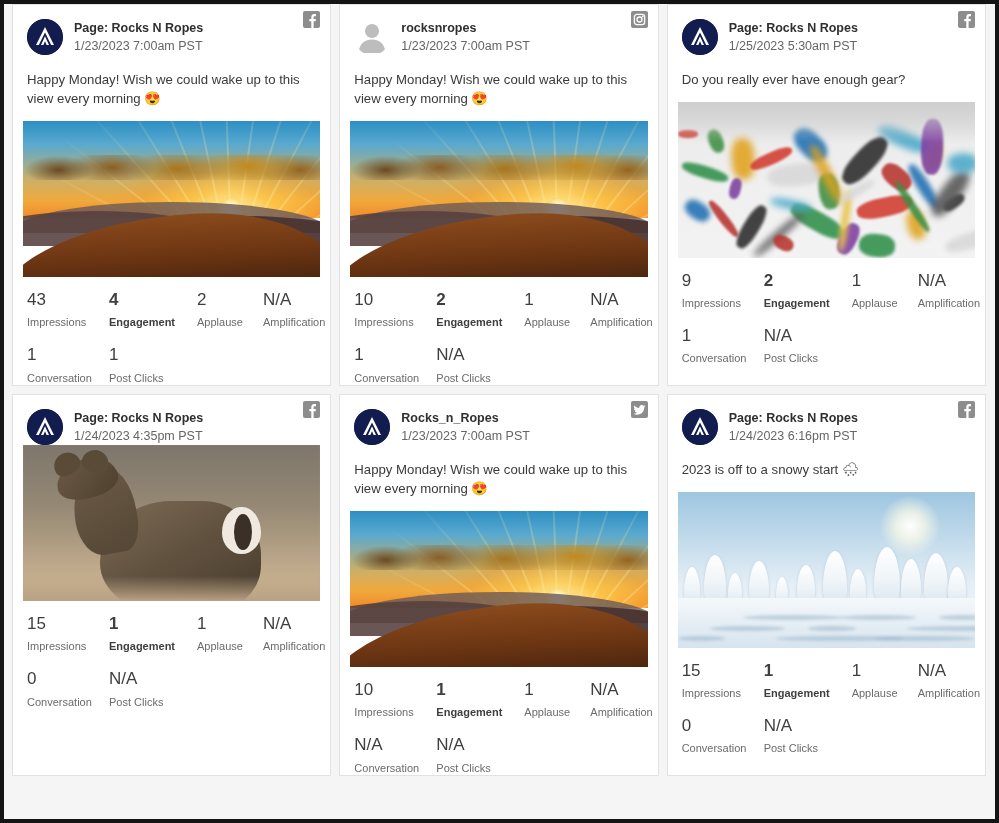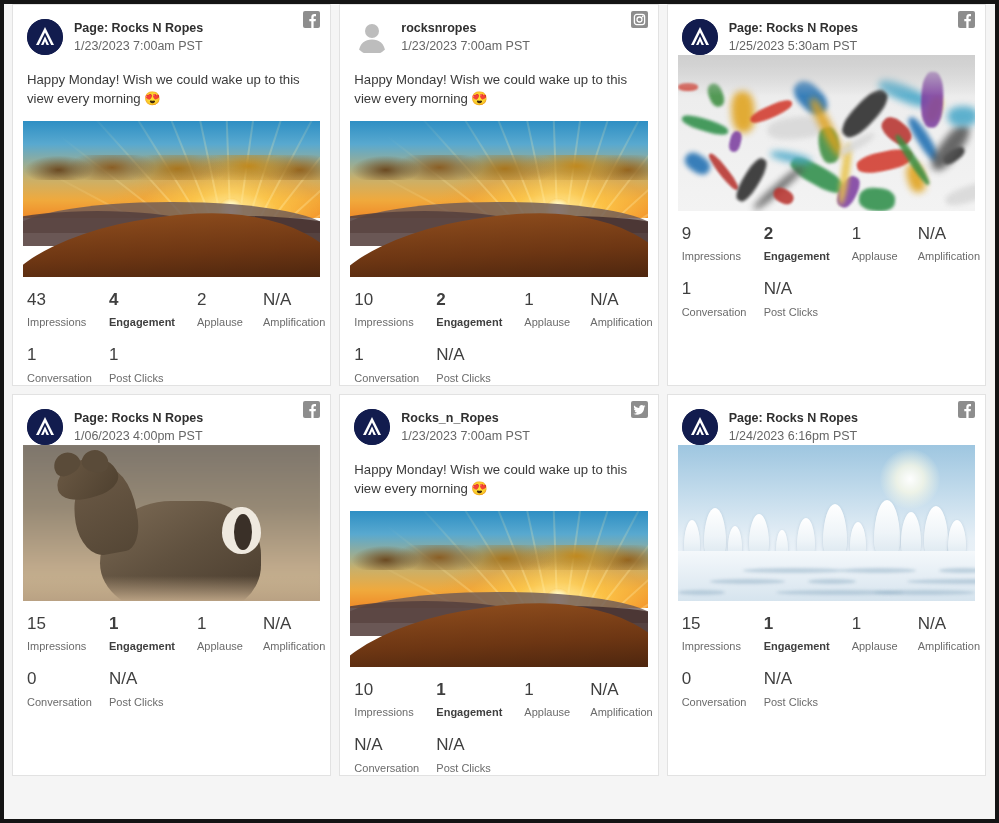--- a/index.html
+++ b/index.html
@@ -432,20 +432,21 @@
           <div class="head-text">
             <div class="author">Page: Rocks N Ropes</div>
             <div class="timestamp">1/25/2023 5:30am PST</div>
           </div>
           <span class="network-icon">
             <svg width="17" height="17" viewBox="0 0 17 17">
               <path d="M10.6 17 V10.3 H12.6 L12.95 7.9 H10.6 V6.4 C10.6 5.7 10.8 5.25 11.8 5.25 H13 V3.1 C12.75 3.07 12.05 3 11.25 3 C9.5 3 8.3 4.07 8.3 6.05 V7.9 H6.3 V10.3 H8.3 V17 Z" fill="#ffffff"></path>
             </svg>
           </span>
         </div>
+        <div class="card-message"><span>Do you really ever have enough gear?</span><span class="emoji"></span></div>
         <div class="card-media">
           <div class="scene gear-scene">
             <div class="gear-blob" style="left:0%;top:18%;width:7%;height:5%;background:#d23b2e;transform:rotate(0deg);filter:blur(0.8px);opacity:.88;"></div>
             <div class="gear-blob" style="left:37%;top:71%;width:20%;height:12%;background:#2f8f4a;transform:rotate(29deg);filter:blur(1.7000000000000002px);opacity:.88;"></div>
             <div class="gear-blob" style="left:74%;top:50%;width:17%;height:8%;background:#1f6fb2;transform:rotate(58deg);filter:blur(2.6px);opacity:.88;"></div>
             <div class="gear-blob" style="left:15%;top:29%;width:14%;height:15%;background:#e0a21c;transform:rotate(87deg);filter:blur(3.5px);opacity:.88;"></div>
             <div class="gear-blob" style="left:52%;top:82%;width:11%;height:11%;background:#7d3fa0;transform:rotate(116deg);filter:blur(0.8px);opacity:.88;"></div>
             <div class="gear-blob" style="left:89%;top:61%;width:8%;height:7%;background:#2b2b2b;transform:rotate(145deg);filter:blur(1.7000000000000002px);opacity:.88;"></div>
             <div class="gear-blob" style="left:30%;top:40%;width:21%;height:14%;background:#d8d8d8;transform:rotate(174deg);filter:blur(2.6px);opacity:.88;"></div>
             <div class="gear-blob" style="left:67%;top:19%;width:18%;height:10%;background:#4aa8c9;transform:rotate(23deg);filter:blur(3.5px);opacity:.88;"></div>
@@ -513,21 +514,21 @@
         <div class="card-head">
           <span class="avatar">
             <svg width="36" height="36" viewBox="0 0 36 36">
               <circle cx="18" cy="18" r="18" fill="#121c4e"></circle>
               <path d="M18 8 L27 26 L24.2 26 L18 13.4 L11.8 26 L9 26 Z" fill="#ffffff"></path>
               <path d="M18 17.2 L22 26 L19.6 26 L18 22.2 L16.4 26 L14 26 Z" fill="#ffffff"></path>
             </svg>
           </span>
           <div class="head-text">
             <div class="author">Page: Rocks N Ropes</div>
-            <div class="timestamp">1/06/2023 4:00pm PST</div>
+            <div class="timestamp">1/24/2023 4:35pm PST</div>
           </div>
           <span class="network-icon">
             <svg width="17" height="17" viewBox="0 0 17 17">
               <path d="M10.6 17 V10.3 H12.6 L12.95 7.9 H10.6 V6.4 C10.6 5.7 10.8 5.25 11.8 5.25 H13 V3.1 C12.75 3.07 12.05 3 11.25 3 C9.5 3 8.3 4.07 8.3 6.05 V7.9 H6.3 V10.3 H8.3 V17 Z" fill="#ffffff"></path>
             </svg>
           </span>
         </div>
         <div class="card-media">
           <div class="scene deer-scene">
             <div style="position:absolute;inset:0;background:linear-gradient(to bottom,#7e766c 0%,#968975 40%,#bfa98b 78%,#cbb691 100%);filter:blur(1px);"></div>
@@ -659,20 +660,21 @@
           <div class="head-text">
             <div class="author">Page: Rocks N Ropes</div>
             <div class="timestamp">1/24/2023 6:16pm PST</div>
           </div>
           <span class="network-icon">
             <svg width="17" height="17" viewBox="0 0 17 17">
               <path d="M10.6 17 V10.3 H12.6 L12.95 7.9 H10.6 V6.4 C10.6 5.7 10.8 5.25 11.8 5.25 H13 V3.1 C12.75 3.07 12.05 3 11.25 3 C9.5 3 8.3 4.07 8.3 6.05 V7.9 H6.3 V10.3 H8.3 V17 Z" fill="#ffffff"></path>
             </svg>
           </span>
         </div>
+        <div class="card-message"><span>2023 is off to a snowy start </span><span class="emoji">🌨</span></div>
         <div class="card-media">
           <div class="scene snow-scene">
             <div class="snow-sunburst"></div>
             <div class="snow-tree" style="left:2%;width:16px;height:40px;"></div>
             <div class="snow-tree" style="left:9%;width:22px;height:52px;"></div>
             <div class="snow-tree" style="left:17%;width:14px;height:34px;"></div>
             <div class="snow-tree" style="left:24%;width:20px;height:46px;"></div>
             <div class="snow-tree" style="left:33%;width:12px;height:30px;"></div>
             <div class="snow-tree" style="left:40%;width:18px;height:42px;"></div>
             <div class="snow-tree" style="left:49%;width:24px;height:56px;"></div>

